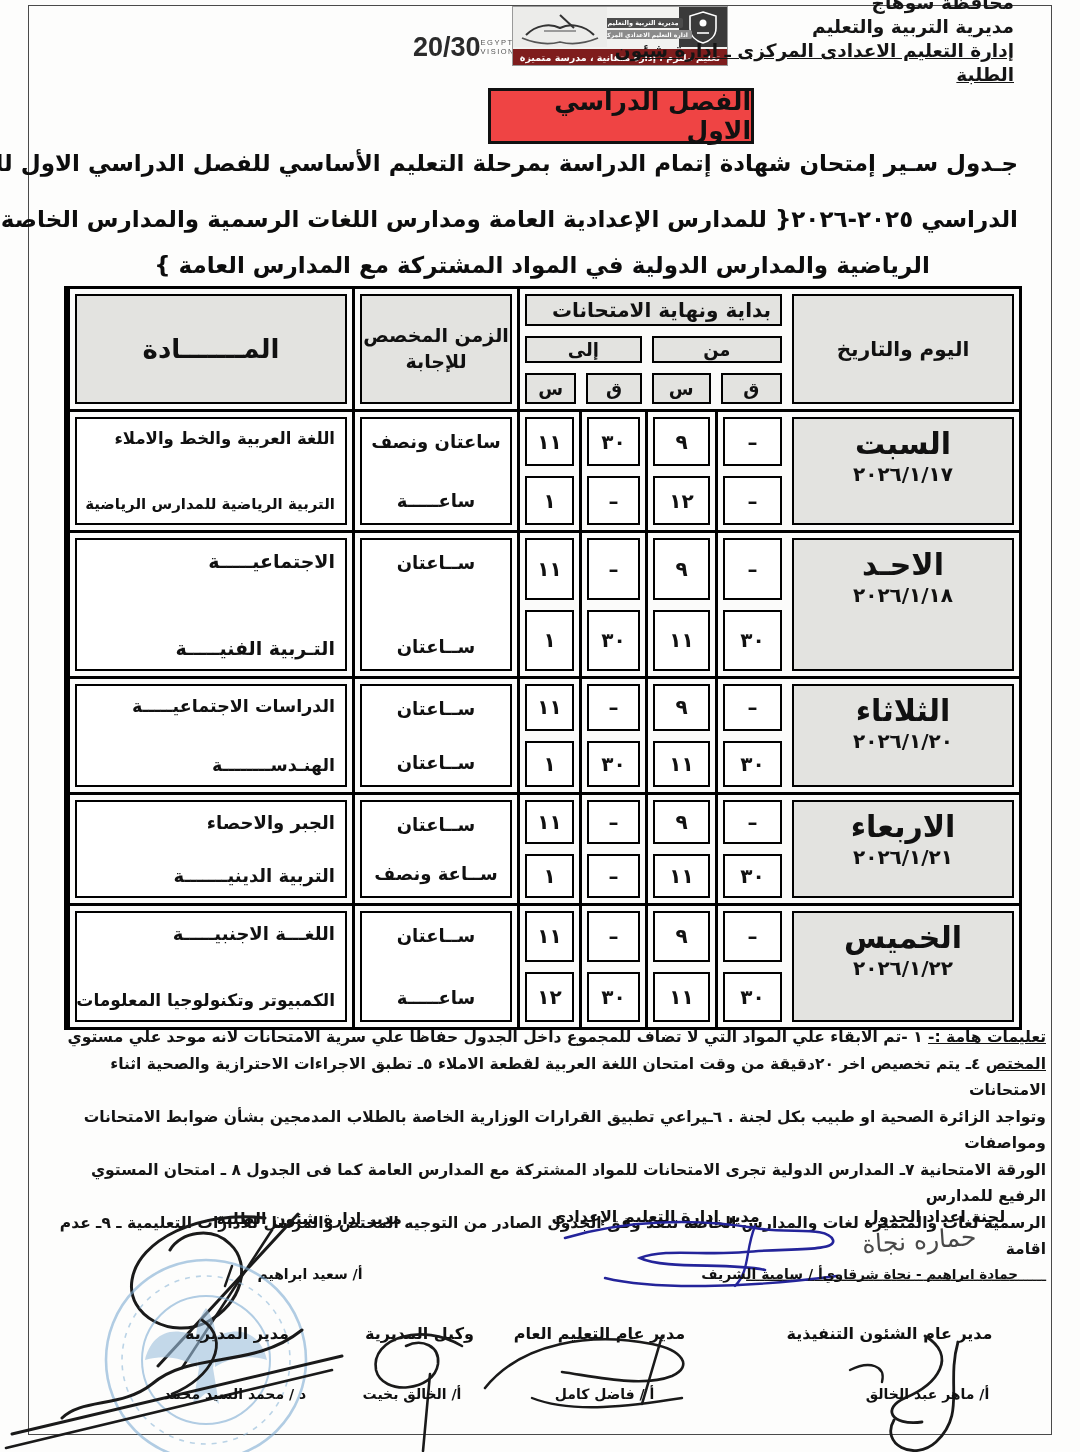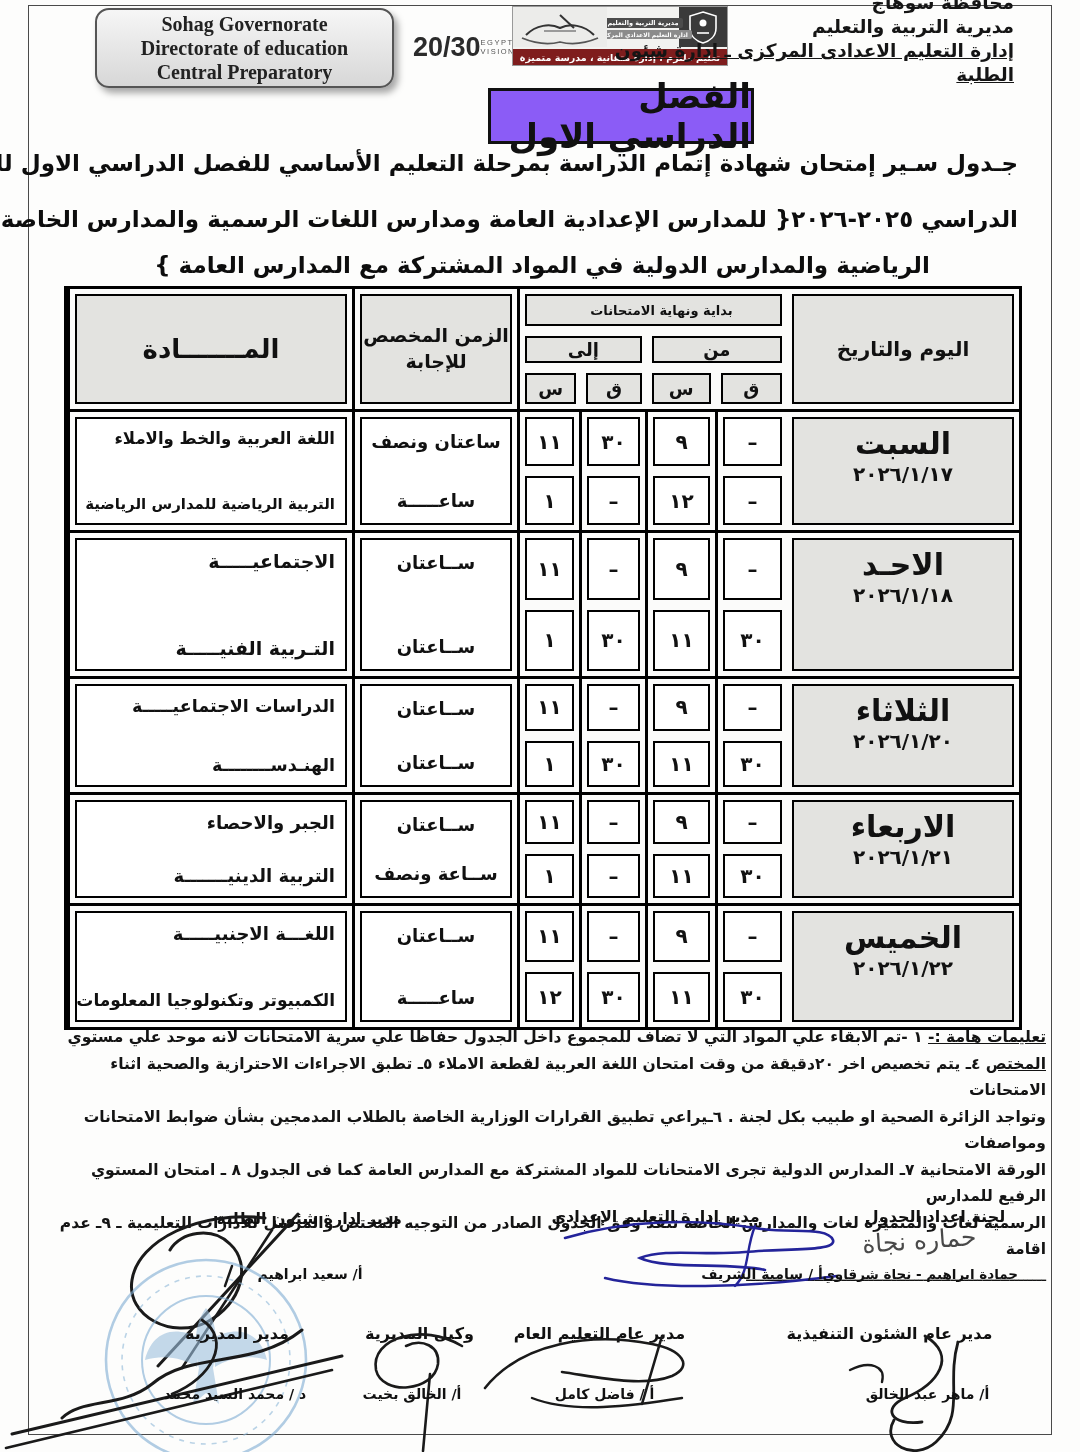--- a/index.html
+++ b/index.html
@@ -20,22 +20,22 @@
           display:flex;flex-direction:column;overflow:hidden;direction:rtl;}
   .banner-top{flex:1;display:flex;align-items:stretch;}
   .banner-mid{width:72px;display:flex;flex-direction:column;align-items:center;justify-content:center;gap:2px;}
   .pill{background:#4c4c4c;color:#fff;font-size:6.5px;font-weight:700;padding:1px 4px;border-radius:2px;white-space:nowrap;}
   .pill2{background:#8b8b8b;font-size:6px;}
   .banner-bar{height:16px;background:#7f1d1d;color:#fff;font-size:9.5px;font-weight:700;
               display:flex;align-items:center;justify-content:center;white-space:nowrap;}
   .ar-head{right:66px;top:-9px;width:420px;text-align:right;font-size:18.5px;font-weight:700;line-height:24px;color:#151515;}
   .ar-head .u{text-decoration:underline;}
 
-  .title-box{left:488px;top:88px;width:260px;height:50px;border:3px solid #111;background:#8b5cf6;
-             display:flex;align-items:center;justify-content:center;font-size:34px;font-weight:800;}
+  .title-box{left:488px;top:88px;width:260px;height:50px;border:3px solid #111;background:#ef4444;
+             display:flex;align-items:center;justify-content:center;font-size:25px;font-weight:800;}
   .intro-line{left:66px;width:952px;text-align:center;font-size:23px;font-weight:800;color:#0d0d0d;white-space:nowrap;}
 
   
   .sched{left:64px;top:286px;width:952px;border:3.5px solid #000;background:#fbfbfa;}
   .trow{display:flex;}
   .trow + .trow{border-top:3.5px solid #000;}
   .col{box-sizing:border-box;display:flex;flex-direction:column;}
   .col + .col{border-left:3px solid #000;}
   .w-day{width:232px;} .w-fm{width:72px;} .w-fh{width:70px;} .w-tm{width:66px;} .w-th{width:62px;}
   .w-dur{width:165px;} .w-subj{width:284px;flex:1;}
@@ -47,46 +47,41 @@
   .day-date{font-size:20px;font-weight:800;}
   .num-box{display:flex;align-items:center;justify-content:center;font-size:20px;font-weight:700;}
   .dur-box{display:flex;flex-direction:column;justify-content:space-between;align-items:center;
            padding:12px 2px;font-size:18px;font-weight:700;white-space:nowrap;}
   .subj-box{display:flex;flex-direction:column;justify-content:space-between;
             padding:10px 10px;font-size:16.5px;font-weight:700;text-align:right;white-space:nowrap;}
   .hdr-mid{display:flex;flex-direction:column;width:270px;box-sizing:border-box;}
   .band{display:flex;}
   .b1{height:42px;} .b2{height:37px;} .b3{height:41px;}
   .subj-hd{font-size:26px;} .dur-hd{font-size:19px;line-height:1.35;} .day-hd{font-size:20px;}
-  .span-hd{font-size:13px;padding-left:16px;} .fromto-hd{font-size:18px;} .sq-hd{font-size:18px;}
+  .span-hd{font-size:20px;padding-left:16px;} .fromto-hd{font-size:18px;} .sq-hd{font-size:18px;}
 
   
   .instr{left:40px;top:1024px;width:1006px;font-size:15.5px;font-weight:600;line-height:26.5px;
          text-align:right;color:#141414;}
   .instr .lead{font-weight:800;text-decoration:underline;}
   .rule{letter-spacing:2.5px;font-weight:400;}
 
   
   .sig-title{font-size:16px;font-weight:800;text-align:center;white-space:nowrap;}
   .sig-name{font-size:14px;font-weight:800;text-align:center;white-space:nowrap;}
   .handwrite{font-size:25px;font-weight:400;color:#2a2a2a;opacity:.85;transform:rotate(-4deg);white-space:nowrap;}
   svg{display:block;}
   .sigsvg path{fill:none;stroke-linecap:round;}
 </style>
 </head>
 <body>
 
 <div class="page">
   <div class="frame"></div>
 
-  <div class="abs en-box">
-    <div>Sohag Governorate</div>
-    <div>Directorate of education</div>
-    <div>Central Preparatory</div>
-  </div>
 
   <div class="abs vision">
     <svg width="84" height="34" viewBox="0 0 84 34">
       <path d="M12,30 C4,14 20,4 26,16 C28,4 46,4 44,18 C52,6 68,10 62,24 C72,20 80,28 72,33" fill="none" stroke="#8a8a8a" stroke-width="2.2" stroke-linecap="round"></path>
       <path d="M30,22 C34,16 42,16 44,22" fill="none" stroke="#9a9a9a" stroke-width="1.6"></path>
     </svg>
     <div class="vision-num">20/30</div>
     <div class="vision-cap">EGYPT VISION</div>
   </div>
 

